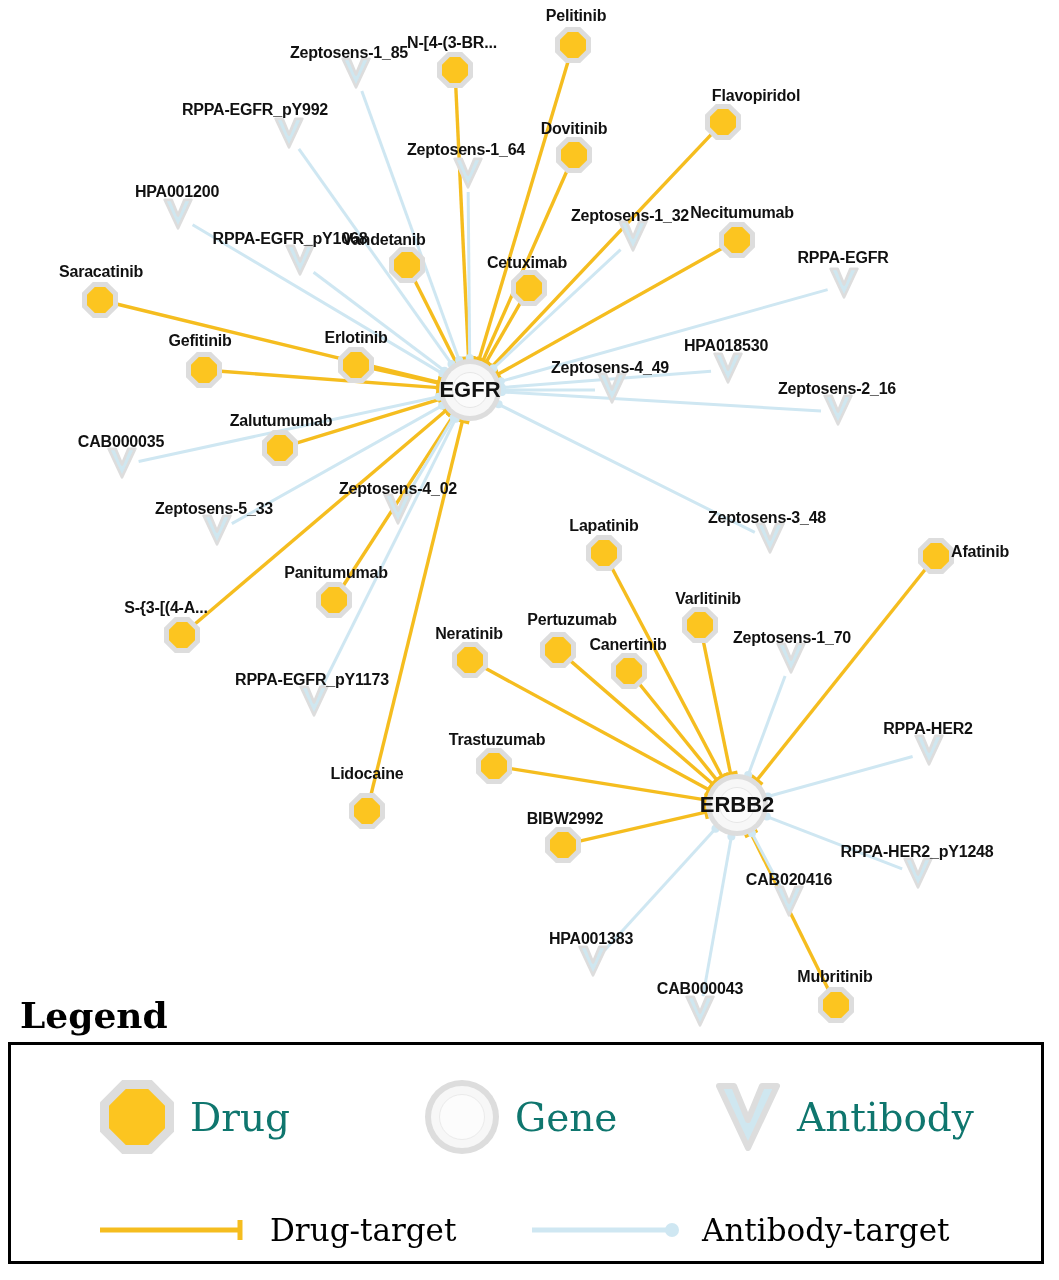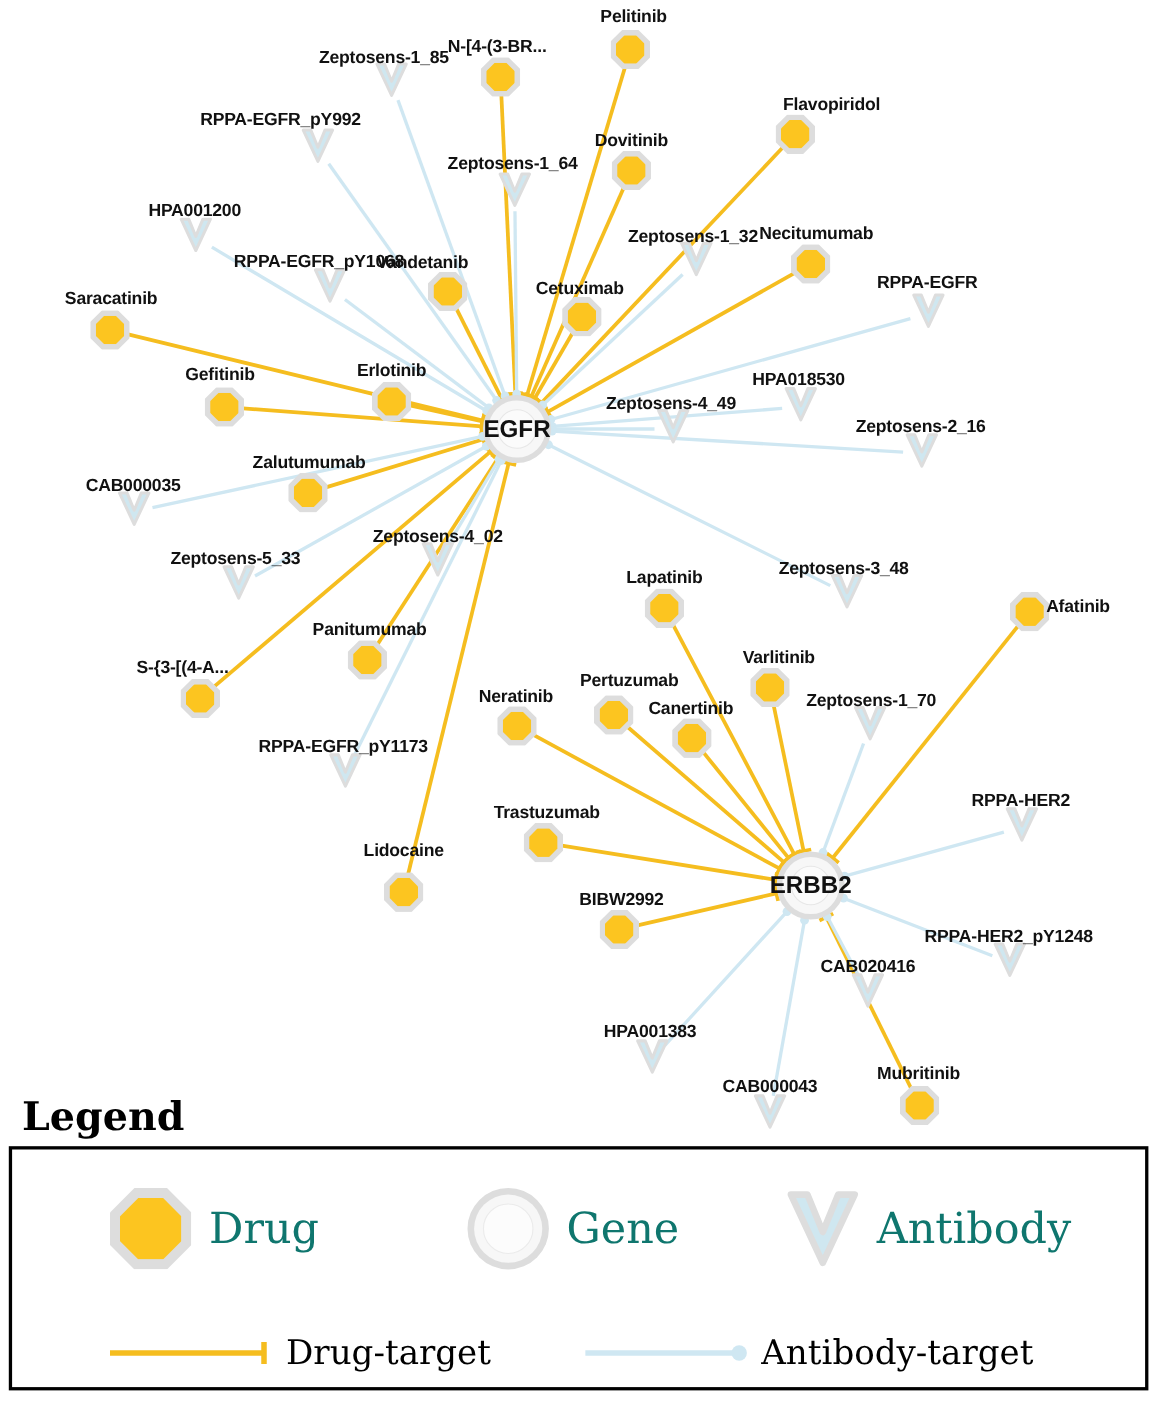--- a/index.html
+++ b/index.html
@@ -121,21 +121,21 @@
   .legend-text {
     font-family: "DejaVu Serif", serif;
     font-size: 39px;
     color: #0f766e;
     margin-left: 16px;
   }
   .legend-text-sm {
     font-family: "DejaVu Serif", serif;
     font-size: 31px;
     color: #000;
-    margin-left: 12px;
+    margin-left: 22px;
   }
   .drug-outer-lg {
     width: 74px; height: 74px; background: #dddddd;
     clip-path: polygon(30% 0%, 70% 0%, 100% 30%, 100% 70%, 70% 100%, 30% 100%, 0% 70%, 0% 30%);
     display:flex; align-items:center; justify-content:center;
   }
   .drug-inner-lg {
     width: 56px; height: 56px; background: #fcc520;
     clip-path: polygon(30% 0%, 70% 0%, 100% 30%, 100% 70%, 70% 100%, 30% 100%, 0% 70%, 0% 30%);
   }

